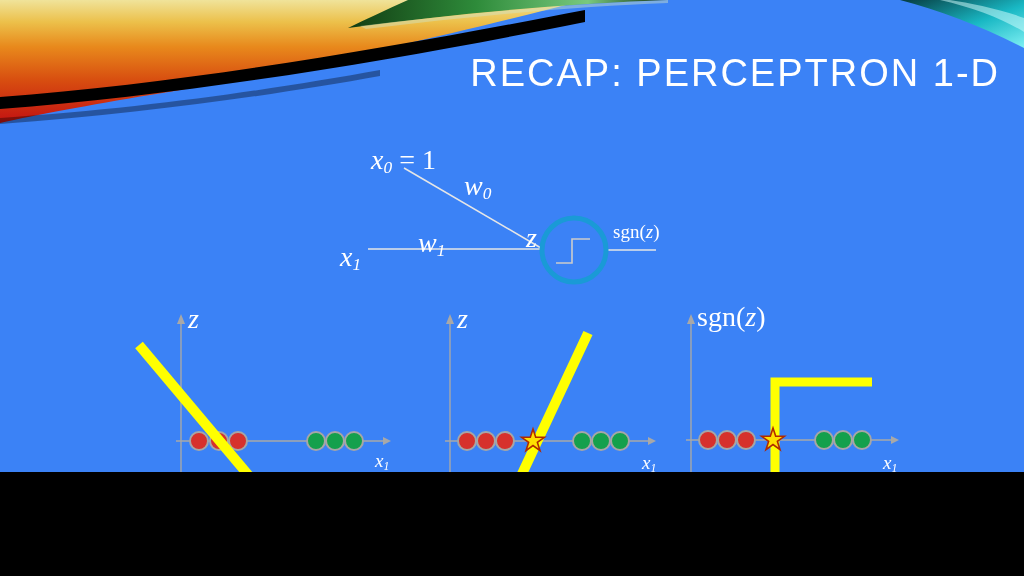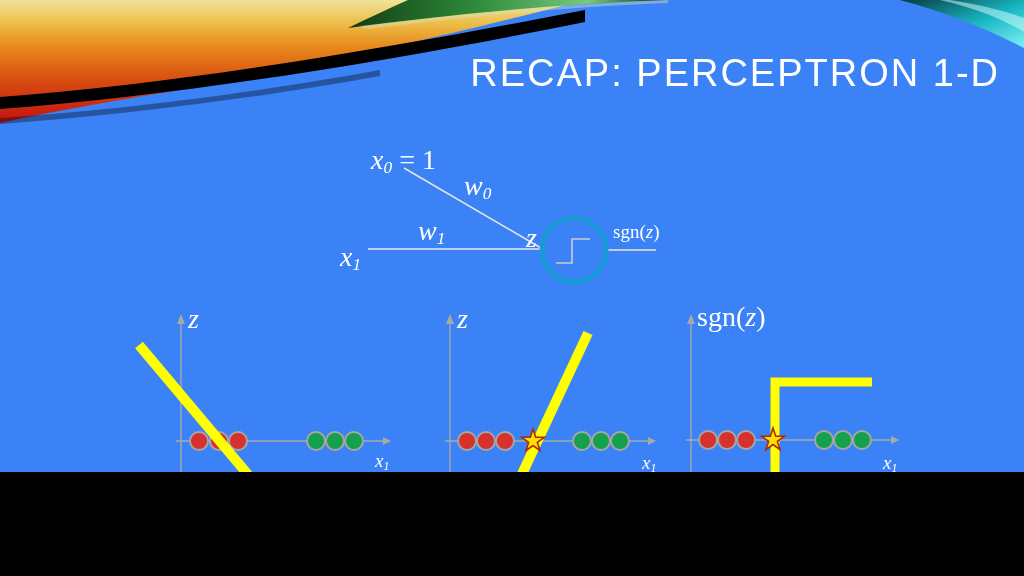--- a/index.html
+++ b/index.html
@@ -115,21 +115,21 @@
       <circle class="pt-green" cx="862" cy="440" r="9"></circle>
       <polyline class="ystep" points="678,493 775,493 775,382 872,382"></polyline>
       <path class="star" transform="translate(773,440)" d="M0,-12 L2.7,-3.72 L11.41,-3.71 L4.37,1.42 L7.05,9.71 L0,4.6 L-7.05,9.71 L-4.37,1.42 L-11.41,-3.71 L-2.7,-3.72 Z"></path>
     </g>
   </svg>
 
   <div class="title">RECAP: PERCEPTRON 1-D</div>
 
   <div class="mlabel" style="left:371px;top:144px"><span>x</span><sub>0</sub><span class="up"> = 1</span></div>
   <div class="mlabel" style="left:464px;top:170px"><span>w</span><sub>0</sub></div>
-  <div class="mlabel" style="left:418px;top:215px"><span>w</span><sub>1</sub></div>
+  <div class="mlabel" style="left:418px;top:227px"><span>w</span><sub>1</sub></div>
   <div class="mlabel" style="left:340px;top:241px"><span>x</span><sub>1</sub></div>
   <div class="mlabel" style="left:526px;top:222px">z</div>
   <div class="mlabel sm" style="left:613px;top:221px"><span class="up">sgn(</span><span>z</span><span class="up">)</span></div>
 
   <div class="mlabel" style="left:188px;top:303px">z</div>
   <div class="mlabel sm" style="left:375px;top:450px"><span>x</span><sub>1</sub></div>
 
   <div class="mlabel" style="left:457px;top:303px">z</div>
   <div class="mlabel sm" style="left:642px;top:452px"><span>x</span><sub>1</sub></div>
 

